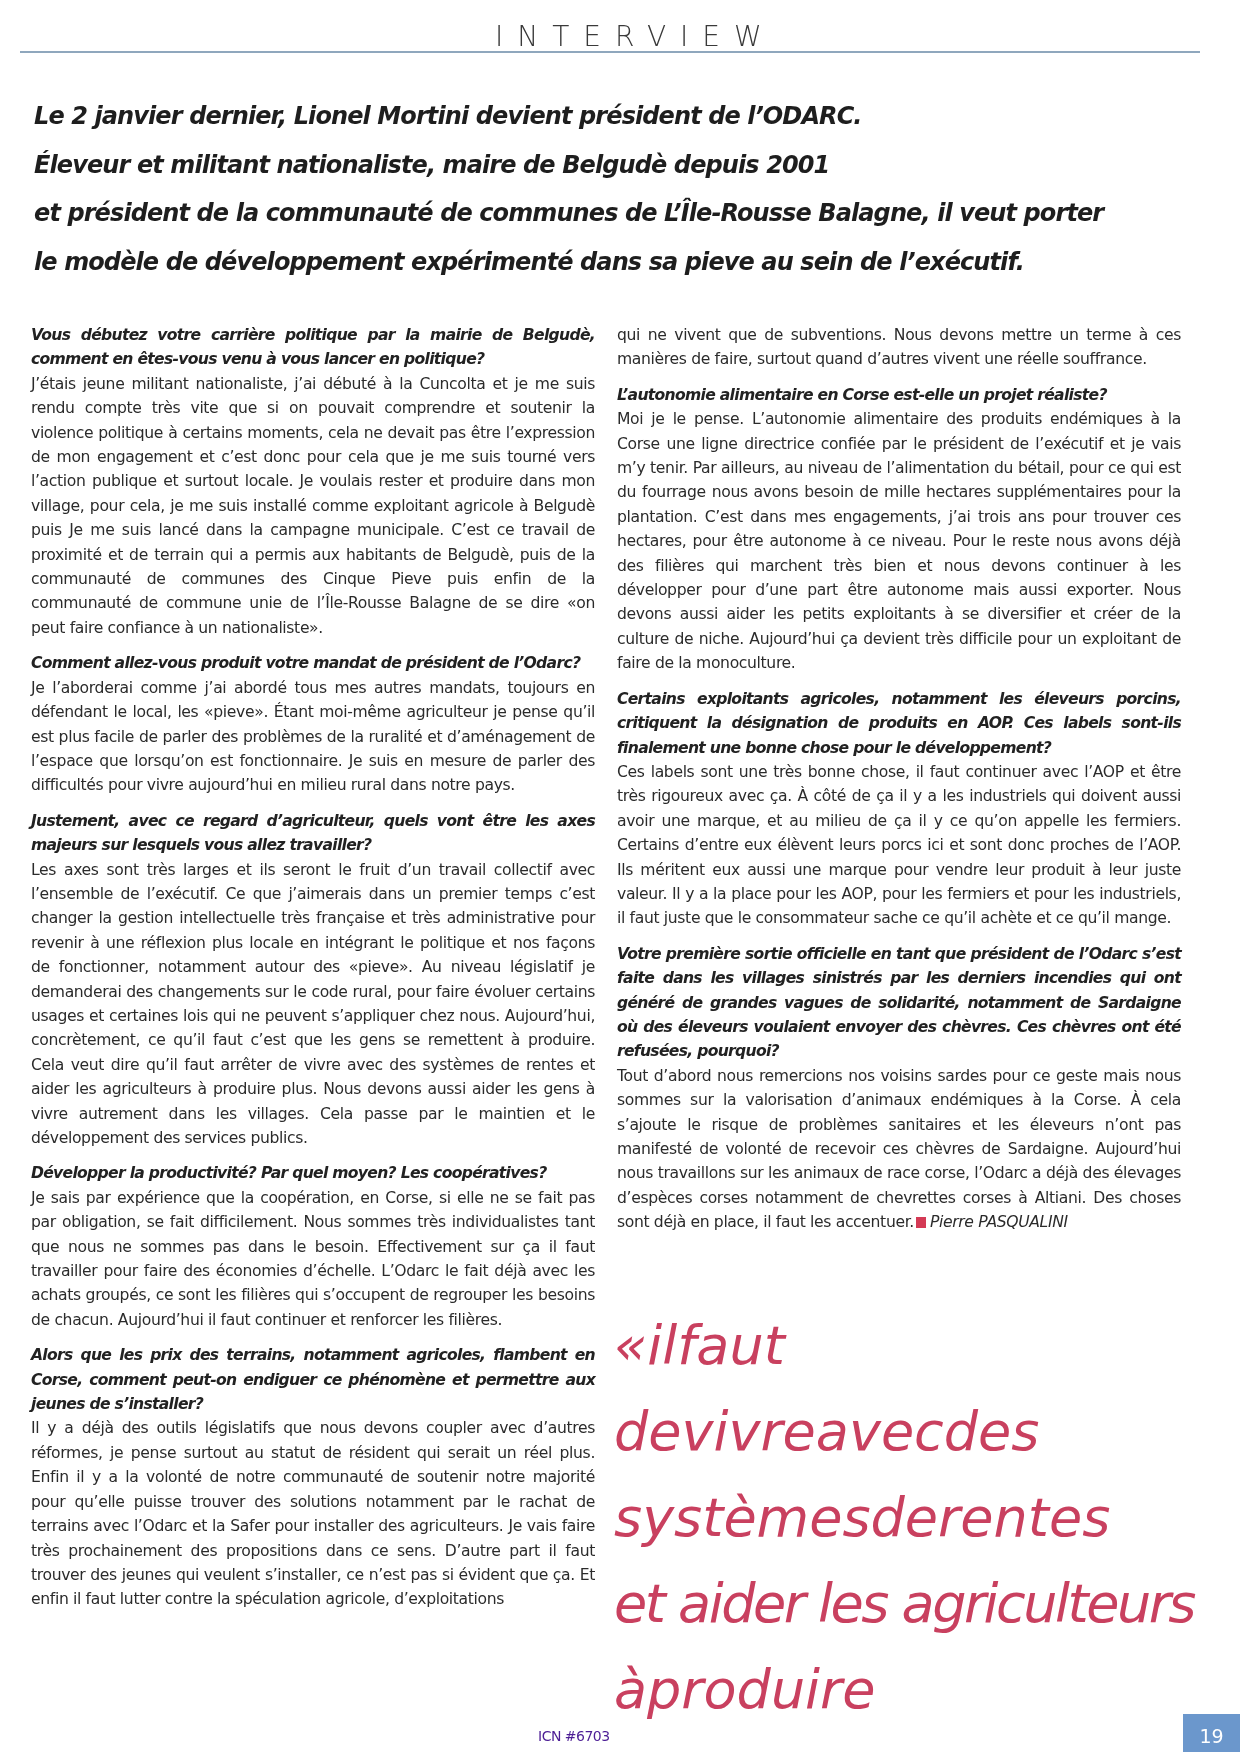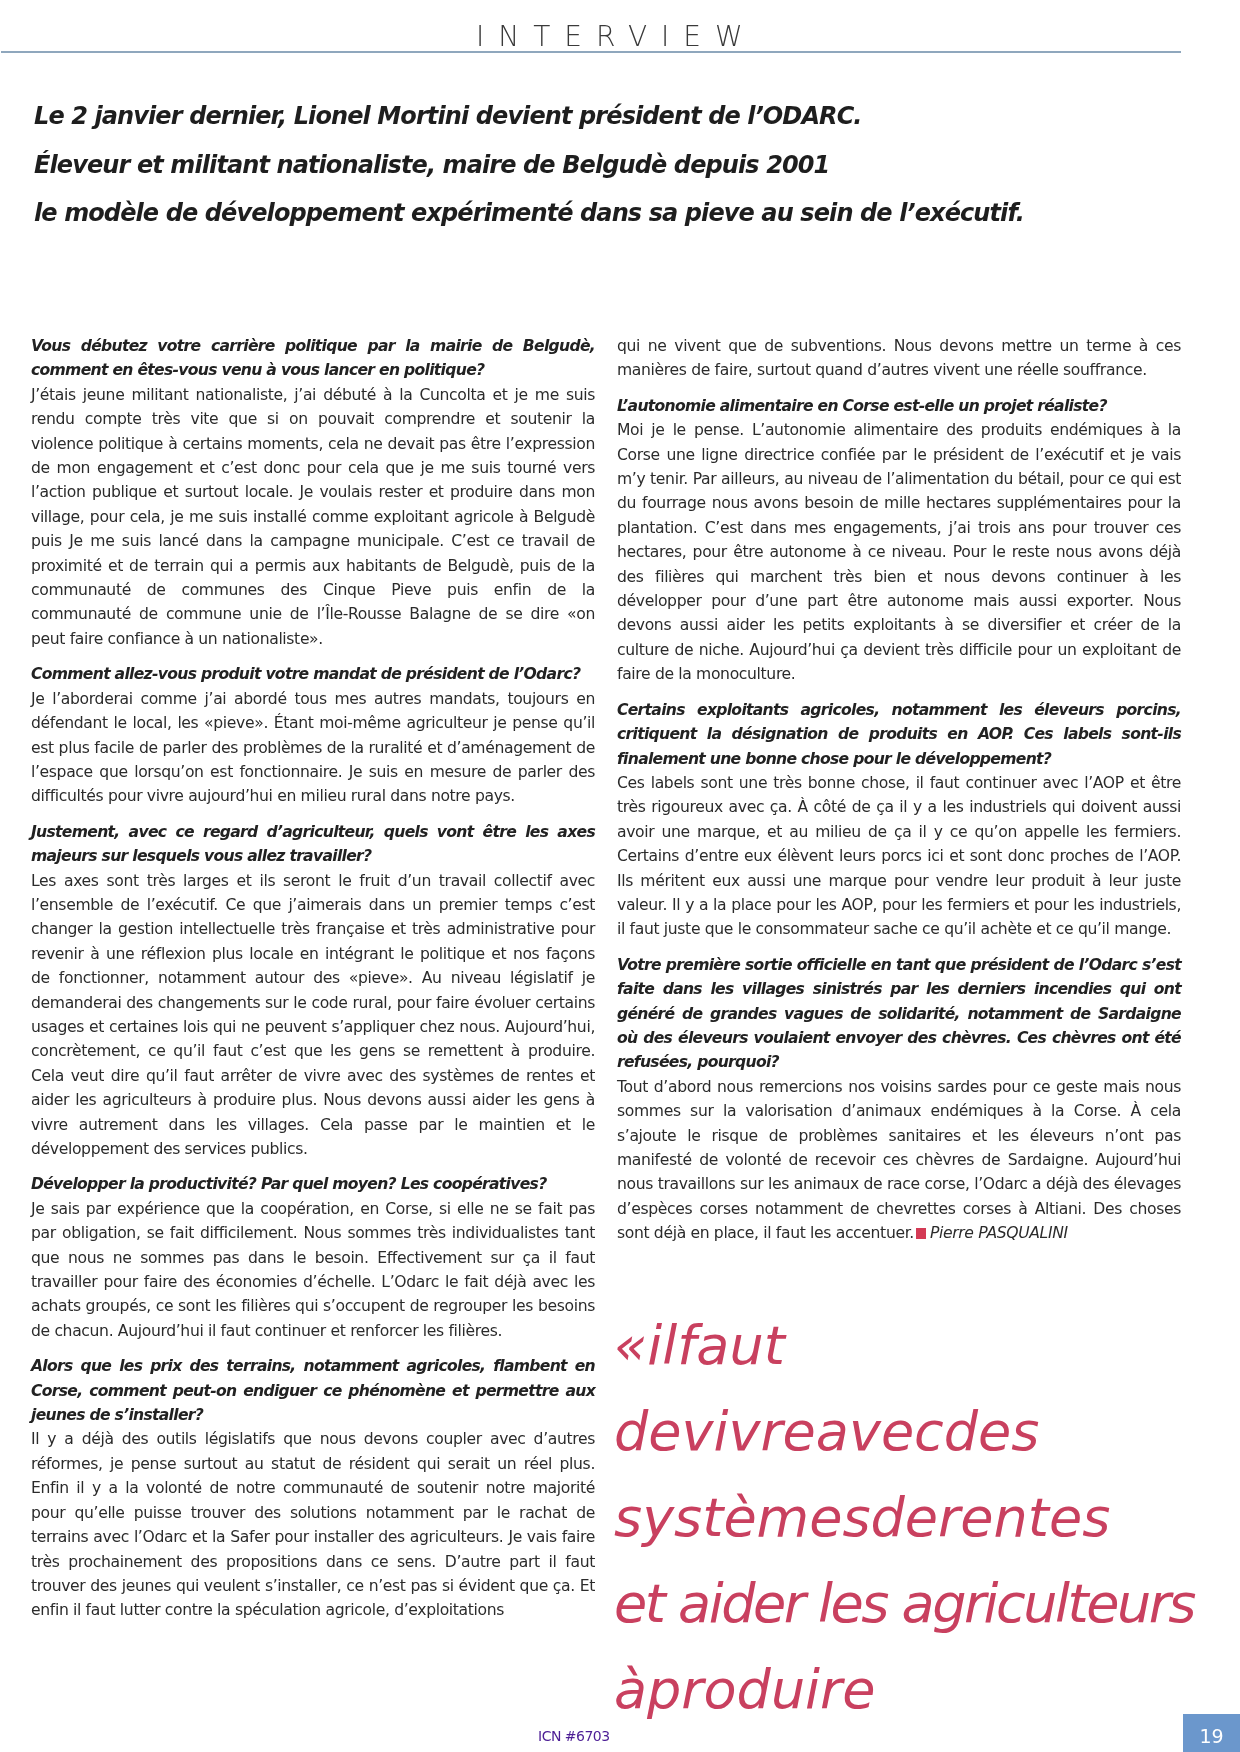--- a/index.html
+++ b/index.html
@@ -2,41 +2,40 @@
 <html><head>
   <meta charset="utf-8">
   <style>
     html, body { margin: 0; padding: 0; }
     body {
       width: 1240px; height: 1752px; background: #ffffff; position: relative;
       overflow: hidden; color: #2b2b2b;
       font-family: "DejaVu Sans Condensed", "Liberation Sans Narrow", "Liberation Sans", sans-serif;
     }
     .header {
-      position: absolute; left: 1px; top: 22px; width: 1180px; height: 32px;
+      position: absolute; left: 20px; top: 22px; width: 1180px; height: 32px;
     }
     .header-rule {
       position: absolute; left: 0; right: 0; top: 29px; height: 2px; background: #8fa7bd;
     }
     .header-title {
       position: absolute; left: 475px; top: 0px; font-family: "DejaVu Sans", sans-serif;
       font-weight: 200; font-size: 28px; letter-spacing: 14px; color: #3a3a3a; line-height: 30px;
       background: transparent;
     }
     .intro {
       position: absolute; left: 34px; top: 92px; width: 1160px;
       font-family: "DejaVu Sans", sans-serif; font-style: italic; font-weight: bold;
       font-size: 24px; line-height: 48.5px; color: #1e1e1e; letter-spacing: -0.9px;
     }
     .intro div { white-space: nowrap; }
     .col {
       position: absolute; top: 323px; font-size: 15.6px; line-height: 24.4px; color: #2b2b2b;
       text-align: justify; letter-spacing: -0.35px;
       font-family: "DejaVu Sans", sans-serif;
-      margin-top: 11px;
     }
     .col-left { left: 31px; width: 564px; }
     .col-right { left: 617px; width: 564px; }
     .q {
       font-style: italic; font-weight: bold; color: #222; letter-spacing: -0.7px;
     }
     .a { margin: 0; }
     .block { margin: 0 0 11px 0; }
     .byline-square {
       display: inline-block; width: 10px; height: 11px; background: #d43a55;
@@ -64,20 +63,21 @@
 <body>
 
 <div class="header">
   <div class="header-rule"></div>
   <div class="header-title">INTERVIEW</div>
 </div>
 
 <div class="intro">
   <div>Le 2 janvier dernier, Lionel Mortini devient président de l’ODARC.</div>
   <div>Éleveur et militant nationaliste, maire de Belgudè depuis 2001</div>
+  <div>et président de la communauté de communes de L’Île-Rousse Balagne, il veut porter</div>
   <div>le modèle de développement expérimenté dans sa pieve au sein de l’exécutif.</div>
 </div>
 
 <div class="col col-left">
   <div class="block">
     <div class="q">Vous débutez votre carrière politique par la mairie de Belgudè, comment en êtes-vous venu à vous lancer en politique?</div>
     <p class="a">J’étais jeune militant nationaliste, j’ai débuté à la Cuncolta et je me suis rendu compte très vite que si on pouvait comprendre et soutenir la violence politique à certains moments, cela ne devait pas être l’expression de mon engagement et c’est donc pour cela que je me suis tourné vers l’action publique et surtout locale. Je voulais rester et produire dans mon village, pour cela, je me suis installé comme exploitant agricole à Belgudè puis Je me suis lancé dans la campagne municipale. C’est ce travail de proximité et de terrain qui a permis aux habitants de Belgudè, puis de la communauté de communes des Cinque Pieve puis enfin de la communauté de commune unie de l’Île-Rousse Balagne de se dire «on peut faire confiance à un nationaliste».</p>
   </div>
   <div class="block">
     <div class="q">Comment allez-vous produit votre mandat de président de l’Odarc?</div>

